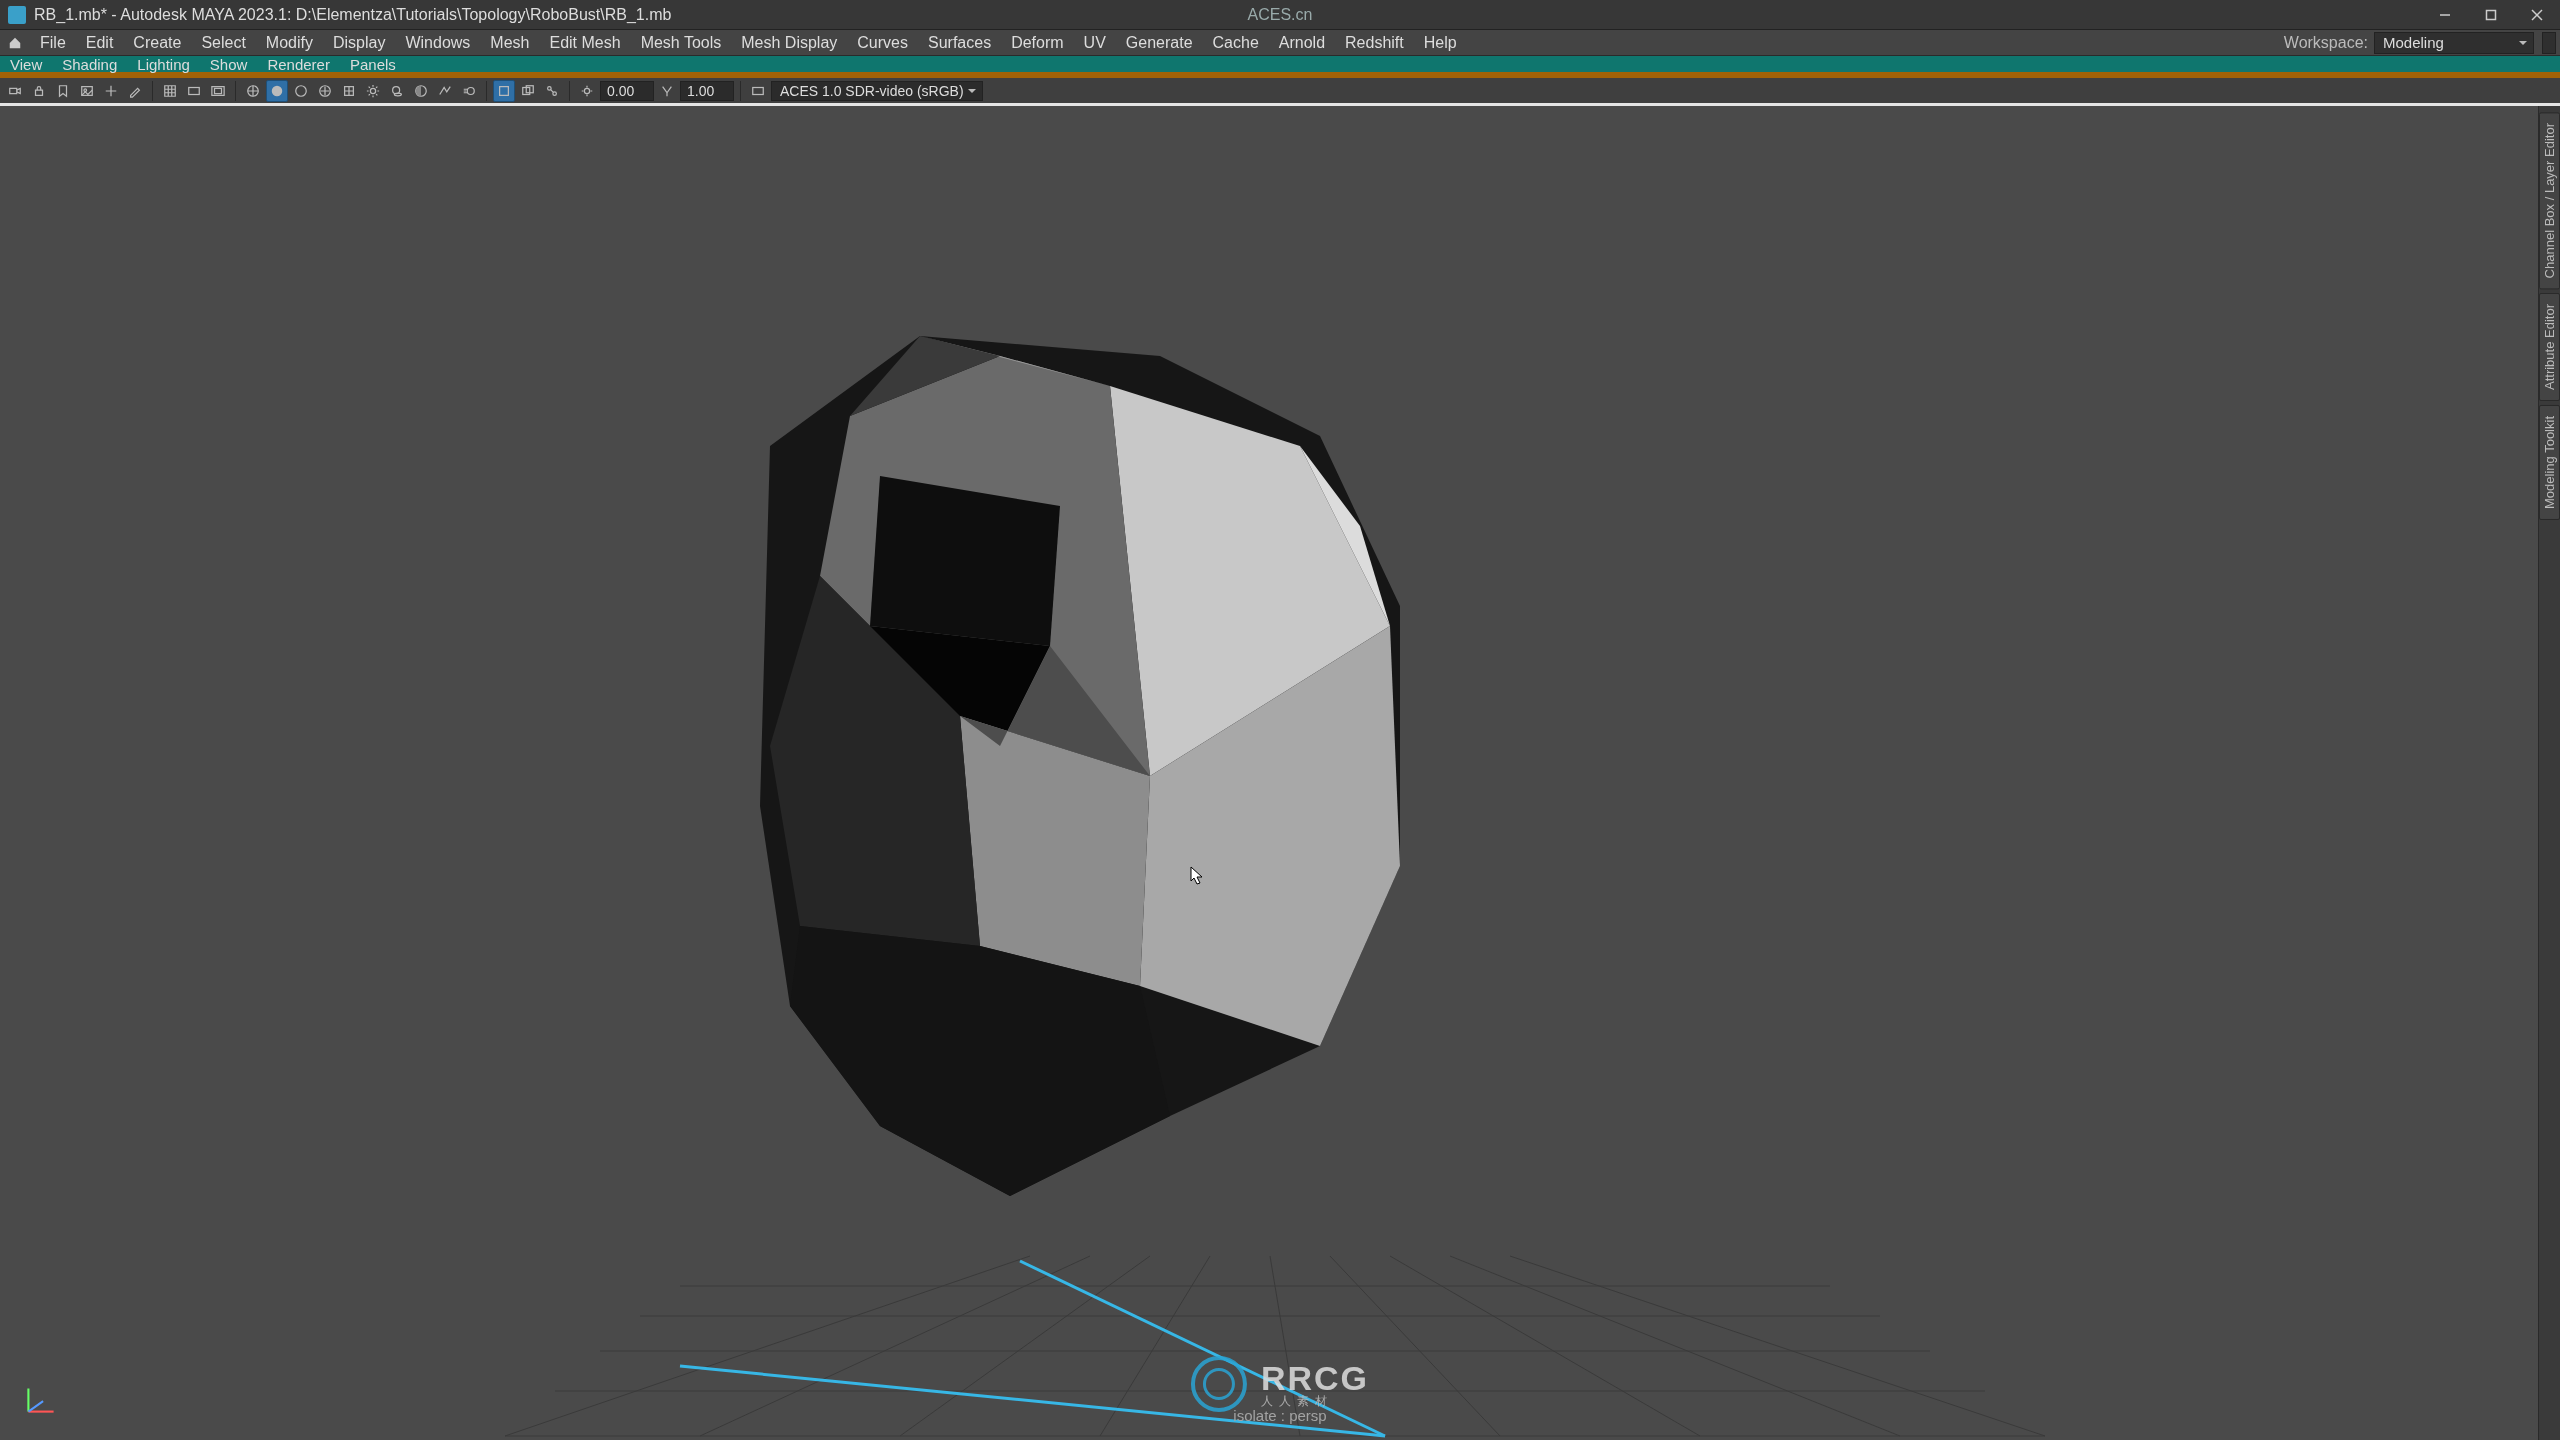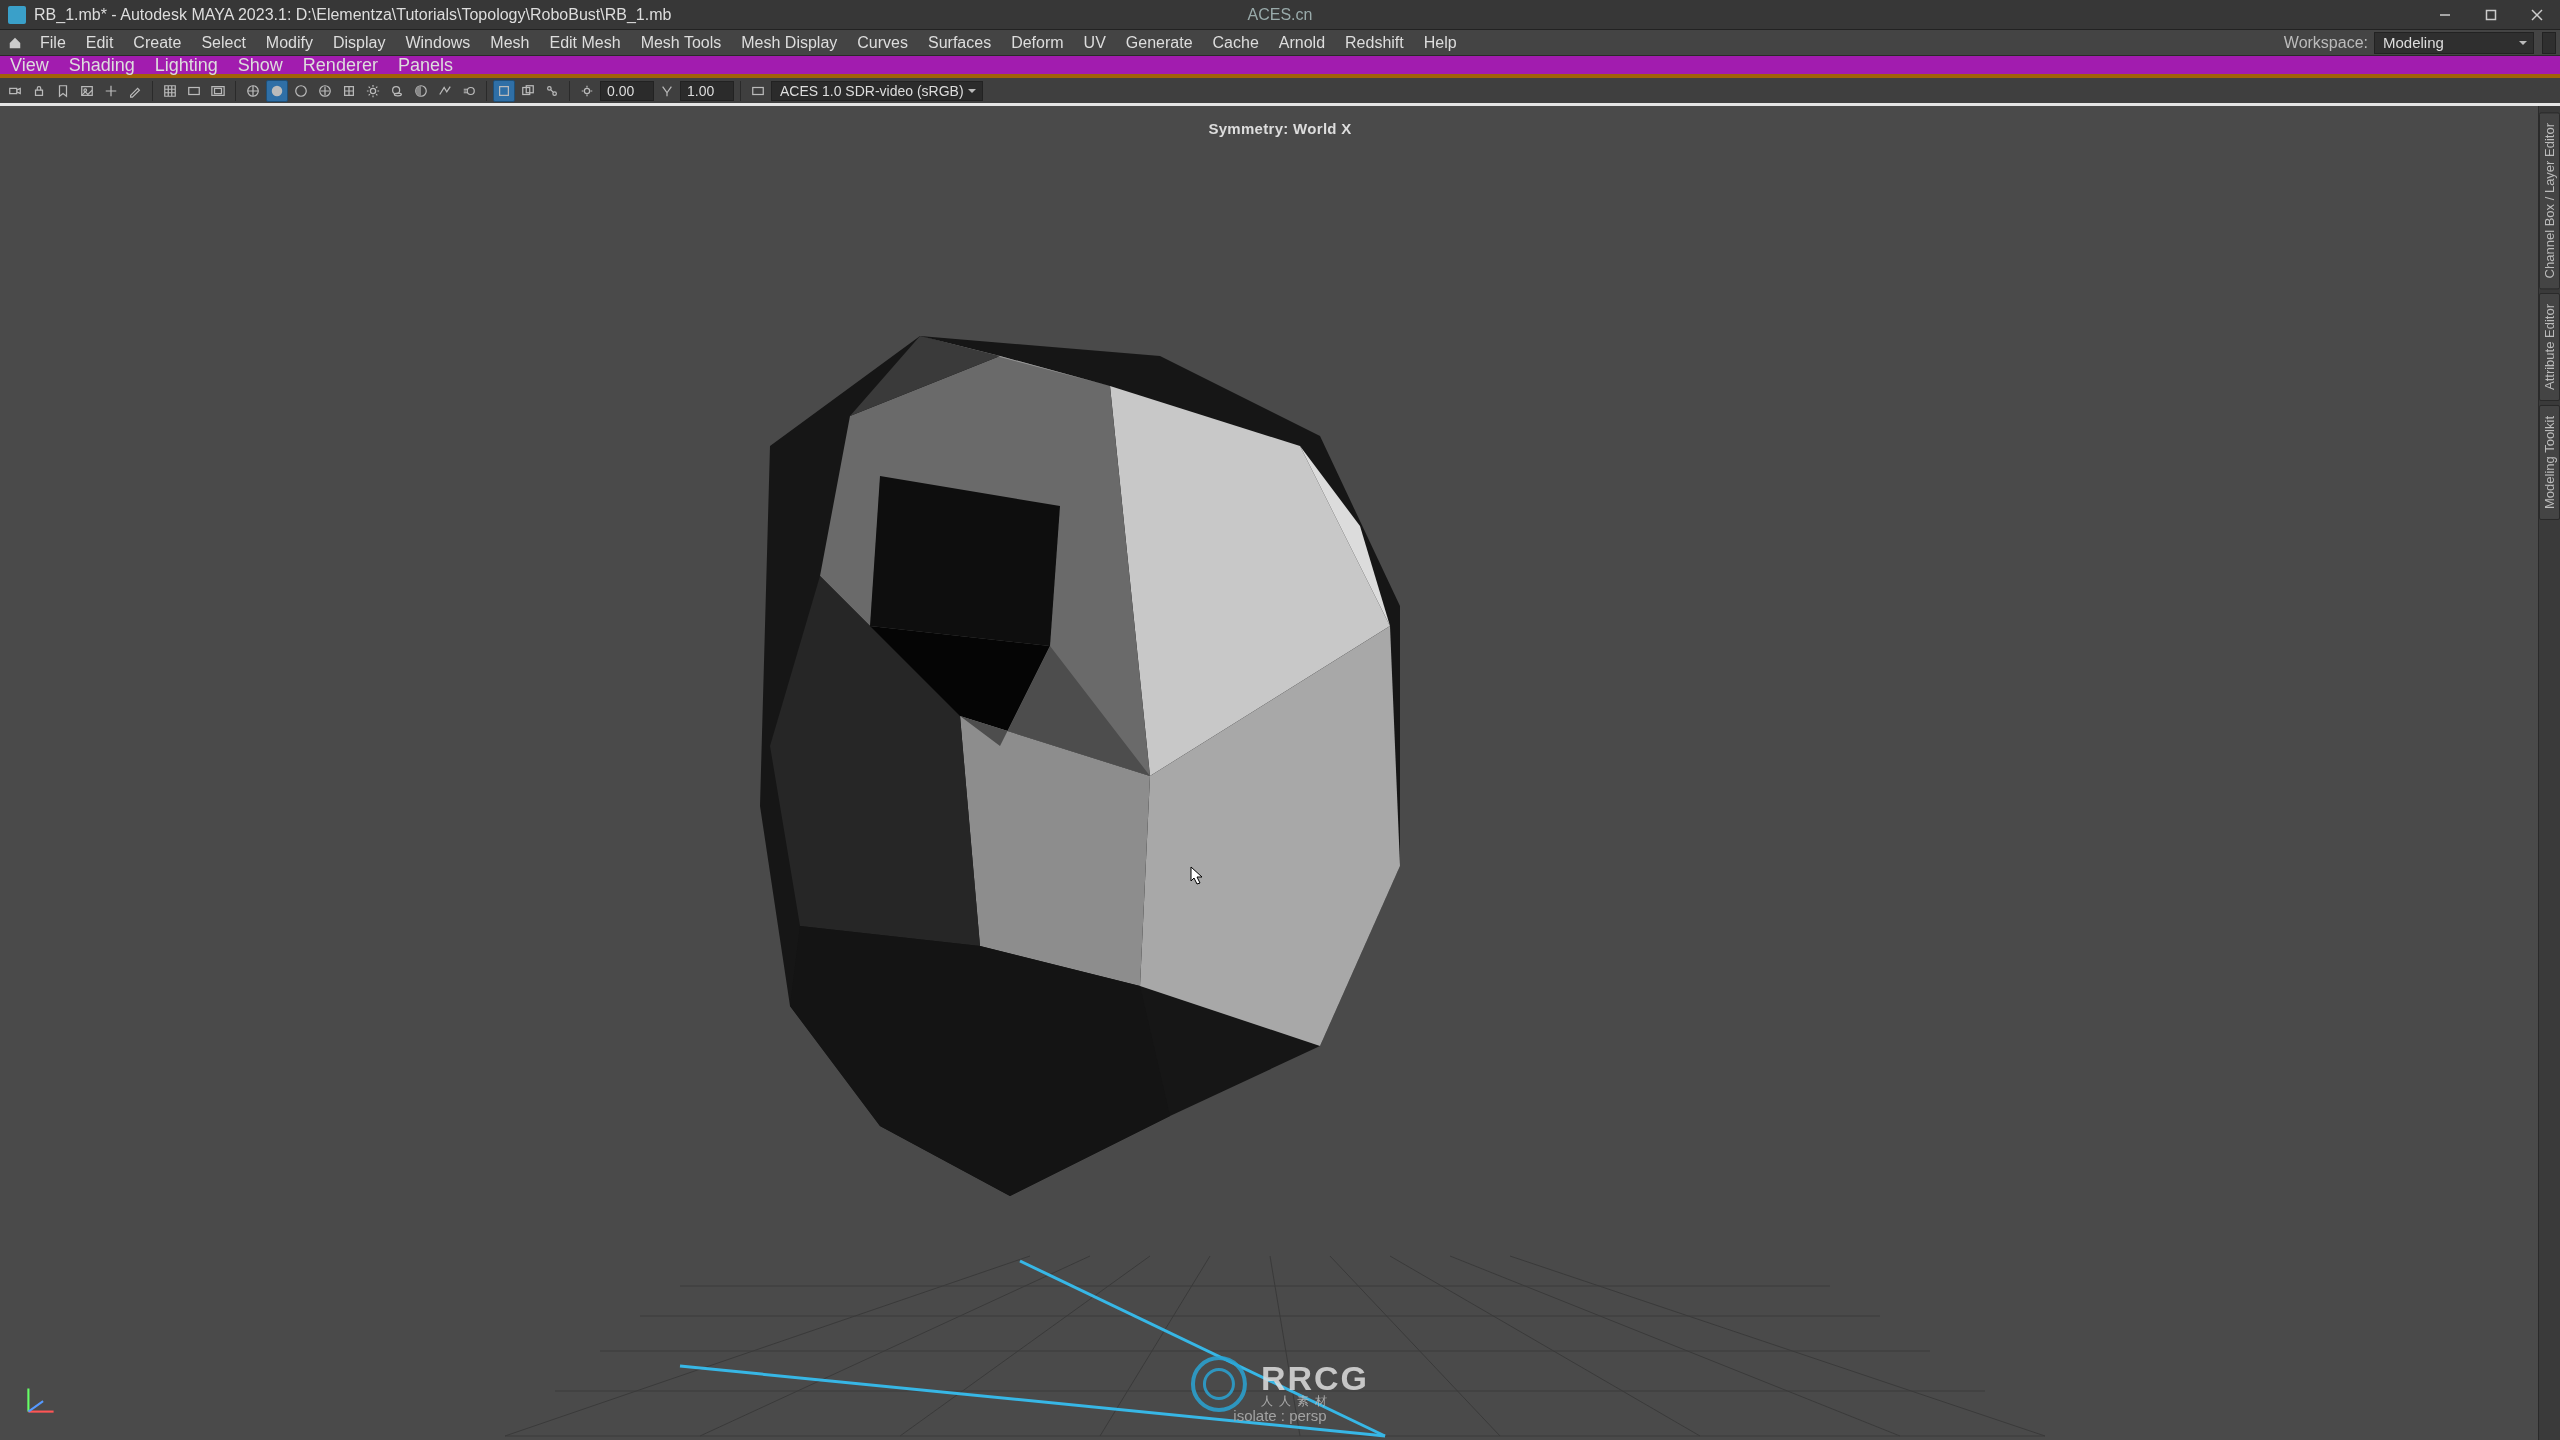--- a/index.html
+++ b/index.html
@@ -31,22 +31,22 @@
     height:22px;min-width:160px;background:#2f2f2f;border:1px solid #222;display:flex;align-items:center;
     padding:0 18px 0 8px;font-size:15px;color:#ddd;position:relative;margin-right:8px;
   }
   .menubar .workspace-dd::after{
     content:"";position:absolute;right:6px;top:8px;border:4px solid transparent;border-top-color:#bbb;
   }
   .menubar .sidebar-toggle{ width:14px;height:22px;background:#2f2f2f;border:1px solid #222;margin-right:4px;}
 
   
   .panelmenu{
-    height:22px;width:100%;background:#a21caf;display:flex;align-items:center;font-size:18px;color:#ddd;
-    border-bottom:4px solid #a16207;
+    height:22px;width:100%;background:#0f766e;display:flex;align-items:center;font-size:15px;color:#ddd;
+    border-bottom:6px solid #a16207;
   }
   .panelmenu .pm-item{ padding:0 10px; height:100%; display:flex; align-items:center;}
 
   
   .paneltoolbar{
     height:28px;width:100%;background:#3f3f3f;display:flex;align-items:center;gap:2px;padding:0 4px;
     border-bottom:3px solid #e5e5e5;
   }
   .paneltoolbar .tb-btn{
     width:22px;height:22px;border:1px solid transparent;border-radius:2px;display:flex;align-items:center;justify-content:center;
@@ -309,21 +309,20 @@
       </svg>
     </div>
   <div class="tb-dd">
     <span>ACES 1.0 SDR-video (sRGB)</span>
   </div>
 </div>
 
 <div class="viewport-wrap">
   <div class="viewport">
 
-    <div class="symm-label">Symmetry: World X</div>
 
     <svg class="scene" viewBox="0 0 2560 1334" preserveAspectRatio="none">
 
       <g stroke="#3a3a3a" stroke-width="1">
 
         <line x1="680" y1="1180" x2="1830" y2="1180"></line>
         <line x1="640" y1="1210" x2="1880" y2="1210"></line>
         <line x1="600" y1="1245" x2="1930" y2="1245"></line>
         <line x1="555" y1="1285" x2="1985" y2="1285"></line>
         <line x1="505" y1="1330" x2="2045" y2="1330"></line>

